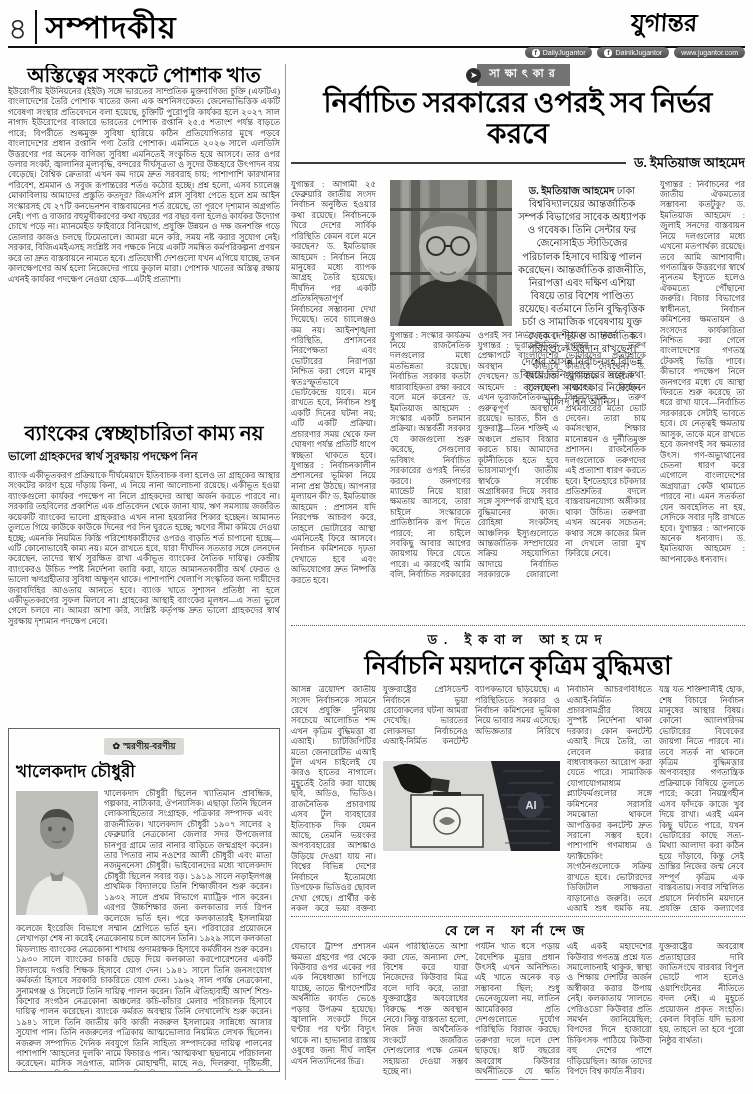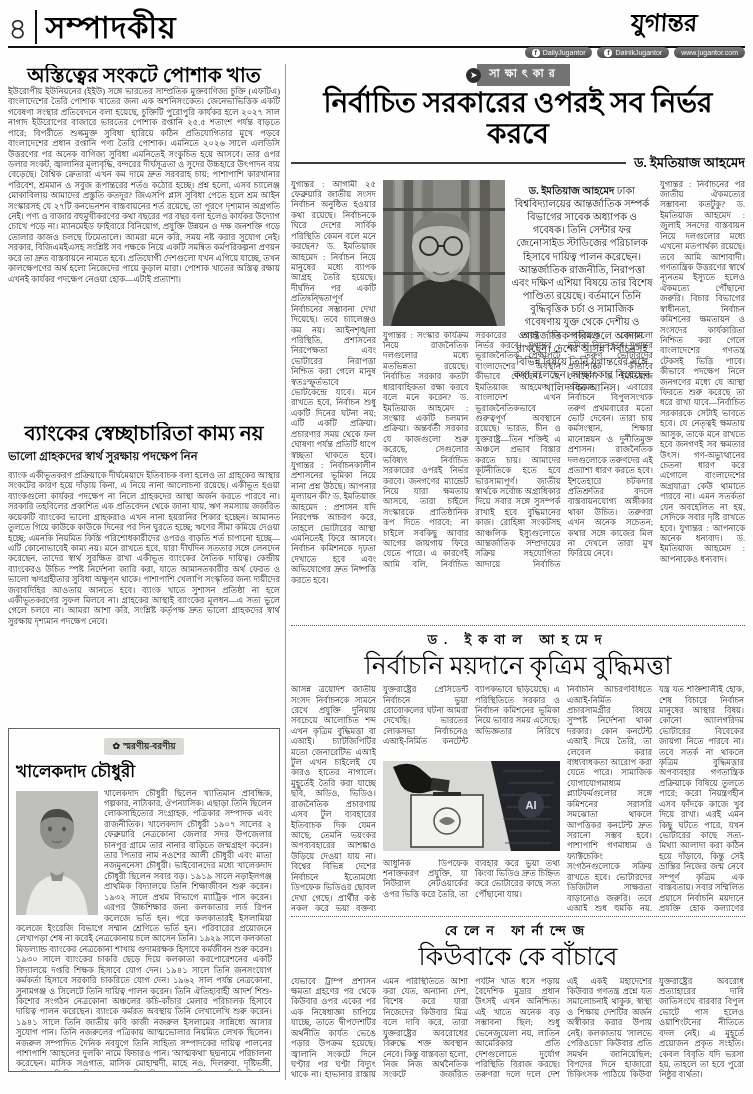--- a/index.html
+++ b/index.html
@@ -47,33 +47,33 @@
   
   .iv-tag-row { display:flex; justify-content:center; align-items:center; gap:0; margin-bottom:2px; }
   .tag-circle { width:15px; height:15px; border-radius:50%; background:#2e2e2e; color:#fff;
                 font-size:9px; line-height:15px; text-align:center; z-index:2; }
   .tag-box { background:#737373; color:#fff; font-size:11px; font-weight:bold; letter-spacing:5px;
              padding:1px 10px 2px 12px; margin-left:-4px; }
   .iv-headline { font-size:28px; font-weight:bold; text-align:center; color:#000; line-height:1.1; }
   .iv-byline-row { display:flex; align-items:center; margin:3px 0 6px; }
   .iv-byline-row .rule { flex:1; border-top:2px solid #3b3b3b; margin-right:8px; }
   .iv-byline { font-size:13px; font-weight:bold; color:#000; white-space:nowrap; }
-  .iv-body { display:flex; gap:7px; height:440px; overflow:hidden;justify-content:center; }
+  .iv-body { display:flex; gap:14px; height:440px; overflow:hidden;justify-content:center; }
   .ncol { width:85px; flex:0 0 85px; font-size:8.4px; line-height:1.24; text-align:justify; overflow:hidden; }
   .iv-mid { flex:1; overflow:hidden; }
   .bio-box { display:flex; gap:6px; height:146px; margin-bottom:5px; }
   .iv-photo { width:122px; height:146px; flex:0 0 122px; }
   .bio-text { flex:1; text-align:center; font-size:10px; line-height:1.32; color:#111; padding-top:4px; }
   .bio-name { font-weight:bold; }
   .iv-midcols { column-count:3; column-gap:7px; height:288px; font-size:8.4px; line-height:1.24;
                 text-align:justify; overflow:hidden; }
   
   .sec { border-top:1px dotted #555; margin-top:5px; padding-top:4px; }
   .kicker { text-align:center; font-size:13px; font-weight:bold; letter-spacing:7px; color:#000; }
-  .sec-headline { text-align:center; font-size:25px; font-weight:normal; color:#000; line-height:1.1;
+  .sec-headline { text-align:center; font-size:25px; font-weight:bold; color:#000; line-height:1.1;
                   margin:1px 0 6px; }
   .sec-body { display:flex; gap:7px; overflow:hidden; font-size:8.4px; line-height:1.24; text-align:justify; }
   .ai-body { height:226px; }
   .cuba-body { height:158px; }
   .mid2 { width:177px; flex:0 0 177px; overflow:hidden; }
   .mid2-cols { column-count:2; column-gap:7px; text-align:justify; overflow:hidden; }
   .mid2-top { height:72px; }
   .mid2-bottom { height:56px; }
   .ai-img { width:177px; height:90px; margin:4px 0; }
 </style>
@@ -219,33 +219,31 @@
               </g>
               <circle cx="148" cy="44" r="13" fill="#3a3a46"></circle>
               <text x="148" y="48" font-size="11" font-weight="bold" fill="#dddde4" text-anchor="middle" font-family="Liberation Sans, sans-serif">AI</text>
               <rect x="28" y="34" width="72" height="52" fill="#f2f2ee" stroke="#3a3a36" stroke-width="1.5"></rect>
               <rect x="50" y="31" width="28" height="4" fill="#2b2b28"></rect>
               <circle cx="64" cy="60" r="13" fill="none" stroke="#55554f" stroke-width="1.5"></circle>
               <path d="M56 60 q8 -8 16 0 q-8 8 -16 0 Z" fill="#77776f"></path>
               <path d="M10 6 q18 -8 30 4 l14 12 q4 4 -2 7 l-12 3 q-16 2 -22 -8 Z" fill="#161614"></path>
               <rect x="48" y="18" width="18" height="12" fill="#2f2f2b" transform="rotate(8 57 24)"></rect>
             </svg>
-            <div class="mid2-cols mid2-bottom">আধুনিক ডিপফেক শনাক্তকরণ প্রযুক্তি, যা নিউরাল নেটওয়ার্কের ওপর ভিত্তি করে তৈরি, তা ব্যবহার করে ভুয়া তথ্য কিংবা ভিডিও দ্রুত চিহ্নিত করে ভোটারের কাছে সত্য পৌঁছানো যায়।</div>
           </div>
           <div class="ncol">নির্বাচনি আচরণবিধিতে এআই-নির্মিত প্রচারসামগ্রীর বিষয়ে সুস্পষ্ট নির্দেশনা থাকা দরকার। কোন কনটেন্ট এআই দিয়ে তৈরি, তা লেবেল করার বাধ্যবাধকতা আরোপ করা যেতে পারে। সামাজিক যোগাযোগমাধ্যম প্ল্যাটফর্মগুলোর সঙ্গে কমিশনের সরাসরি সমঝোতা থাকলে আপত্তিকর কনটেন্ট দ্রুত সরানো সম্ভব হবে। পাশাপাশি গণমাধ্যম ও ফ্যাক্টচেকিং সংগঠনগুলোকে সক্রিয় রাখতে হবে। ভোটারদের ডিজিটাল সাক্ষরতা বাড়ানোও জরুরি। তবে এআই শুধু হুমকি নয়, সুযোগও। ভোটার তালিকা যাচাই, ফল ব্যবস্থাপনা, অনিয়মের ধরন বিশ্লেষণ—এসব কাজে এআই কমিশনের দক্ষতা বহুগুণ বাড়িয়ে দিতে পারে।</div>
           <div class="ncol">
             <span>যন্ত্র যত শক্তিশালীই হোক, শেষ বিচারে নির্বাচন মানুষের আস্থার বিষয়। কোনো অ্যালগরিদম ভোটারের বিবেকের জায়গা নিতে পারবে না। তবে সতর্ক না থাকলে কৃত্রিম বুদ্ধিমত্তার অপব্যবহার গণতান্ত্রিক প্রক্রিয়াকে বিষিয়ে তুলতে পারে; করো নিয়ন্ত্রণহীন এসব ফাঁদকে কাজে খুব দিয়ে রাখা। এরই এমন কিছু ঘটতে পারে, যখন ভোটারের কাছে সত্য-মিথ্যা আলাদা করা কঠিন হয়ে দাঁড়াবে, কিন্তু সেই ভ্রান্তির নিজের জন্ম নেবে সম্পূর্ণ কৃত্রিম এক বাস্তবতায়। সবার সম্মিলিত প্রয়াসে নির্বাচনি ময়দানে প্রযুক্তি হোক কল্যাণের হাতিয়ার।</span>
             
           </div>
         </div>
       </div>
 
       <div class="sec">
         <div class="kicker">বেলেন ফার্নান্দেজ</div>
-        <div class="sec-headline">কিউবাকে কে বাঁচাবে</div>
         <div class="sec-body cuba-body">
           <div class="ncol">যেভাবে ট্রাম্প প্রশাসন ক্ষমতা গ্রহণের পর থেকে কিউবার ওপর একের পর এক নিষেধাজ্ঞা চাপিয়ে যাচ্ছে, তাতে দ্বীপদেশটির অর্থনীতি কার্যত ভেঙে পড়ার উপক্রম হয়েছে। জ্বালানি সংকটে দিনে ঘণ্টার পর ঘণ্টা বিদ্যুৎ থাকে না। হাভানার রাস্তায় ওষুধের জন্য দীর্ঘ লাইন এখন নিত্যদিনের চিত্র।</div>
           <div class="ncol">এমন পরিস্থিতিতে আশা করা যেত, অন্যান্য দেশ, বিশেষ করে যারা নিজেদের কিউবার মিত্র বলে দাবি করে, তারা যুক্তরাষ্ট্রের অবরোধের বিরুদ্ধে শক্ত অবস্থান নেবে। কিন্তু বাস্তবতা হলো, নিজ নিজ অর্থনৈতিক সংকটে জর্জরিত দেশগুলোর পক্ষে তেমন সহায়তা দেওয়া সম্ভব হচ্ছে না।</div>
           <div class="ncol">পর্যটন খাত ধসে পড়ায় বৈদেশিক মুদ্রার প্রধান উৎসই এখন অনিশ্চিত। এই খাতে অনেক বড় সম্ভাবনা ছিল; শুধু ভেনেজুয়েলা নয়, লাতিন আমেরিকার প্রতি দেশগুলোতে দুর্যোগ পরিস্থিতি বিরাজ করছে। তরুণরা দলে দলে দেশ ছাড়ছে। ষাট বছরের অবরোধ কিউবার অর্থনীতিকে যে ক্ষতি করেছে, তার হিসাব কষাও কঠিন।</div>
           <div class="ncol">এই একই মহাদেশের কিউবার গণতন্ত্র প্রশ্নে যত সমালোচনাই থাকুক, স্বাস্থ্য ও শিক্ষায় দেশটির অর্জন অস্বীকার করার উপায় নেই। কলকাতায় 'সালভে পেরিওডো' কিউবার প্রতি সমর্থন জানিয়েছিল; বিপদের দিনে হাজারো চিকিৎসক পাঠিয়ে কিউবা বহু দেশের পাশে দাঁড়িয়েছিল। আজ তাদের বিপদে বিশ্ব কার্যত নীরব।</div>
           <div class="ncol">
             <span>যুক্তরাষ্ট্রের অবরোধ প্রত্যাহারের দাবি জাতিসংঘে বারবার বিপুল ভোটে পাস হলেও ওয়াশিংটনের নীতিতে বদল নেই। এ মুহূর্তে প্রয়োজন প্রকৃত সংহতি। কেবল বিবৃতি যদি ভরসা হয়, তাহলে তা হবে পুরো নিষ্ঠুর ব্যর্থতা।</span>
             
             
           </div>

